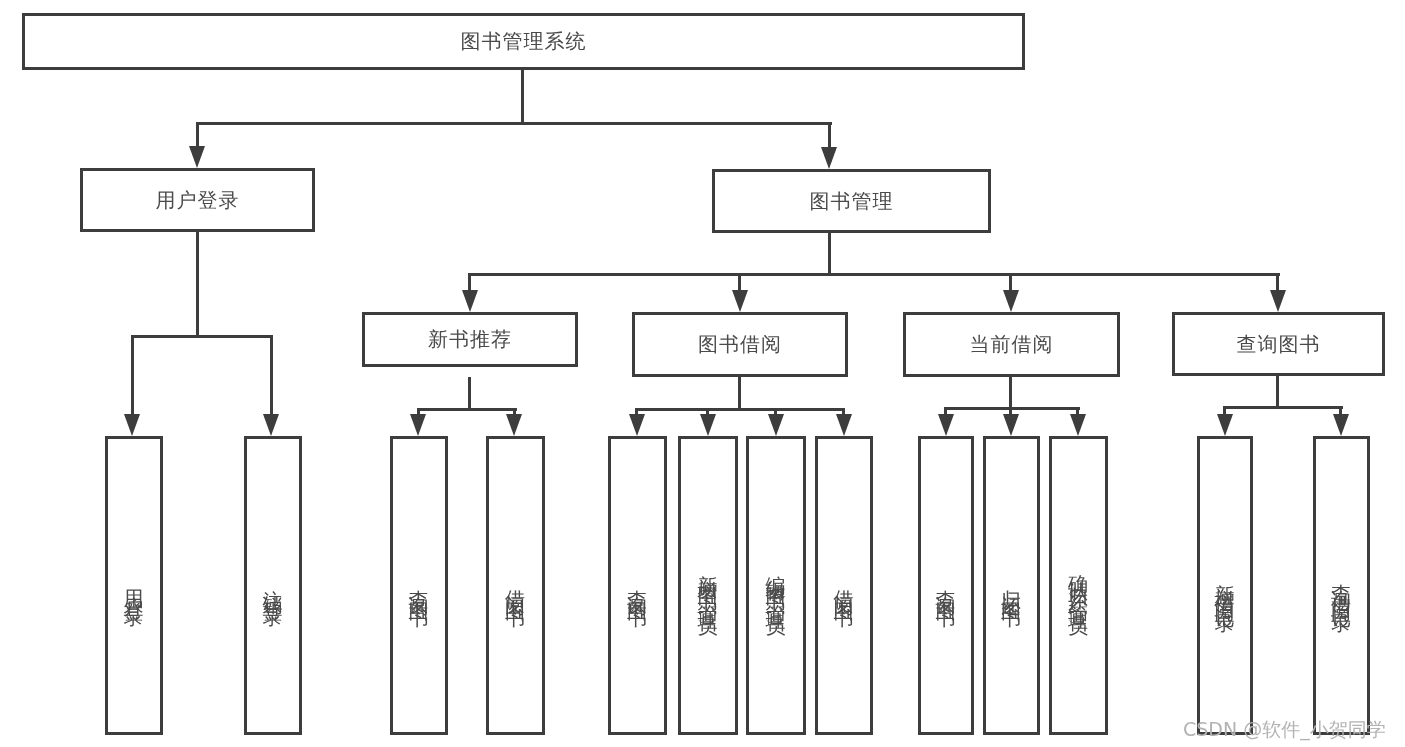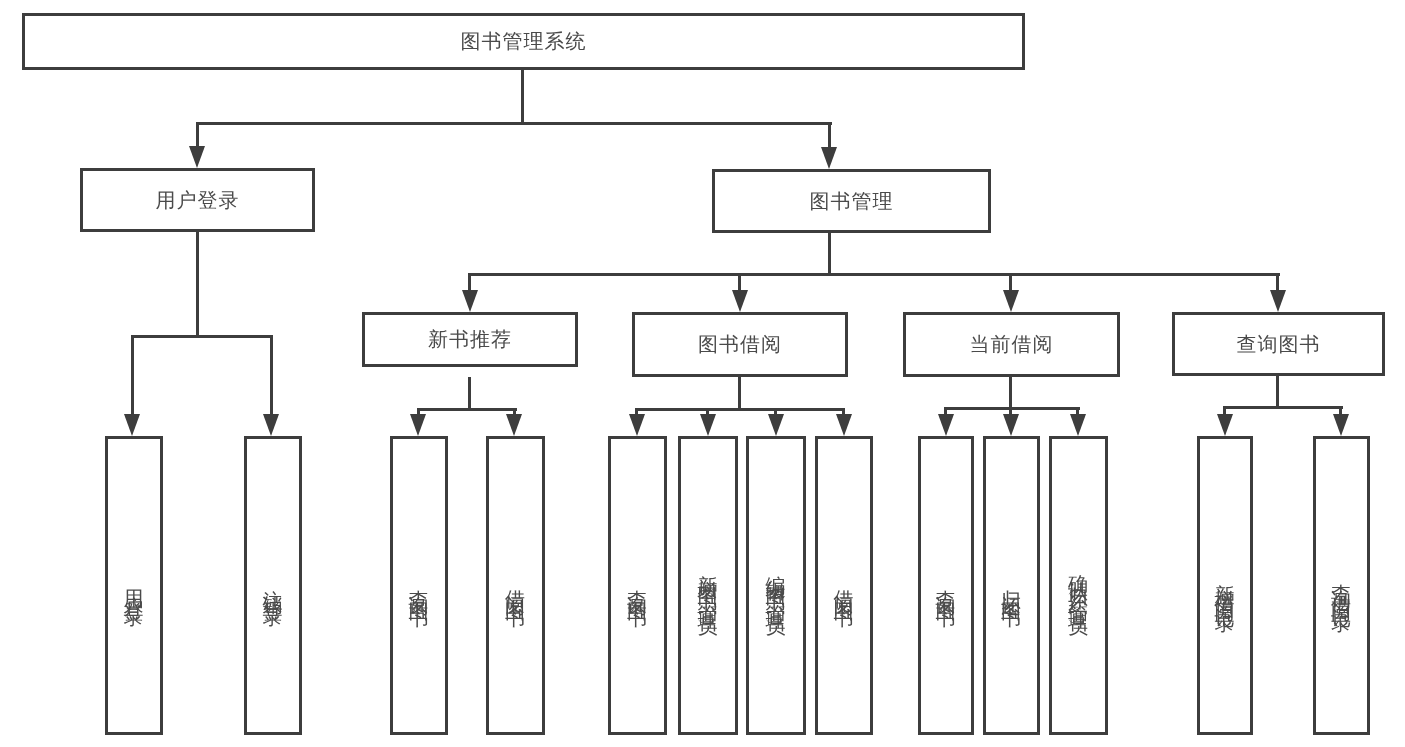--- a/index.html
+++ b/index.html
@@ -181,14 +181,15 @@
   <div class="vl" style="left:1076px;top:407px;height:11px;"></div>
   <div class="arr" style="left:1070px;top:414px;"></div>
 
   <div class="vl" style="left:1276px;top:376px;height:30px;"></div>
   <div class="hl" style="left:1224px;top:406px;width:119px;"></div>
   <div class="vl" style="left:1223px;top:406px;height:12px;"></div>
   <div class="arr" style="left:1217px;top:414px;"></div>
   <div class="vl" style="left:1339px;top:406px;height:12px;"></div>
   <div class="arr" style="left:1333px;top:414px;"></div>
 
+  <div class="watermark">CSDN @软件_小贺同学</div>
 
 </div>
 
 </body></html>

